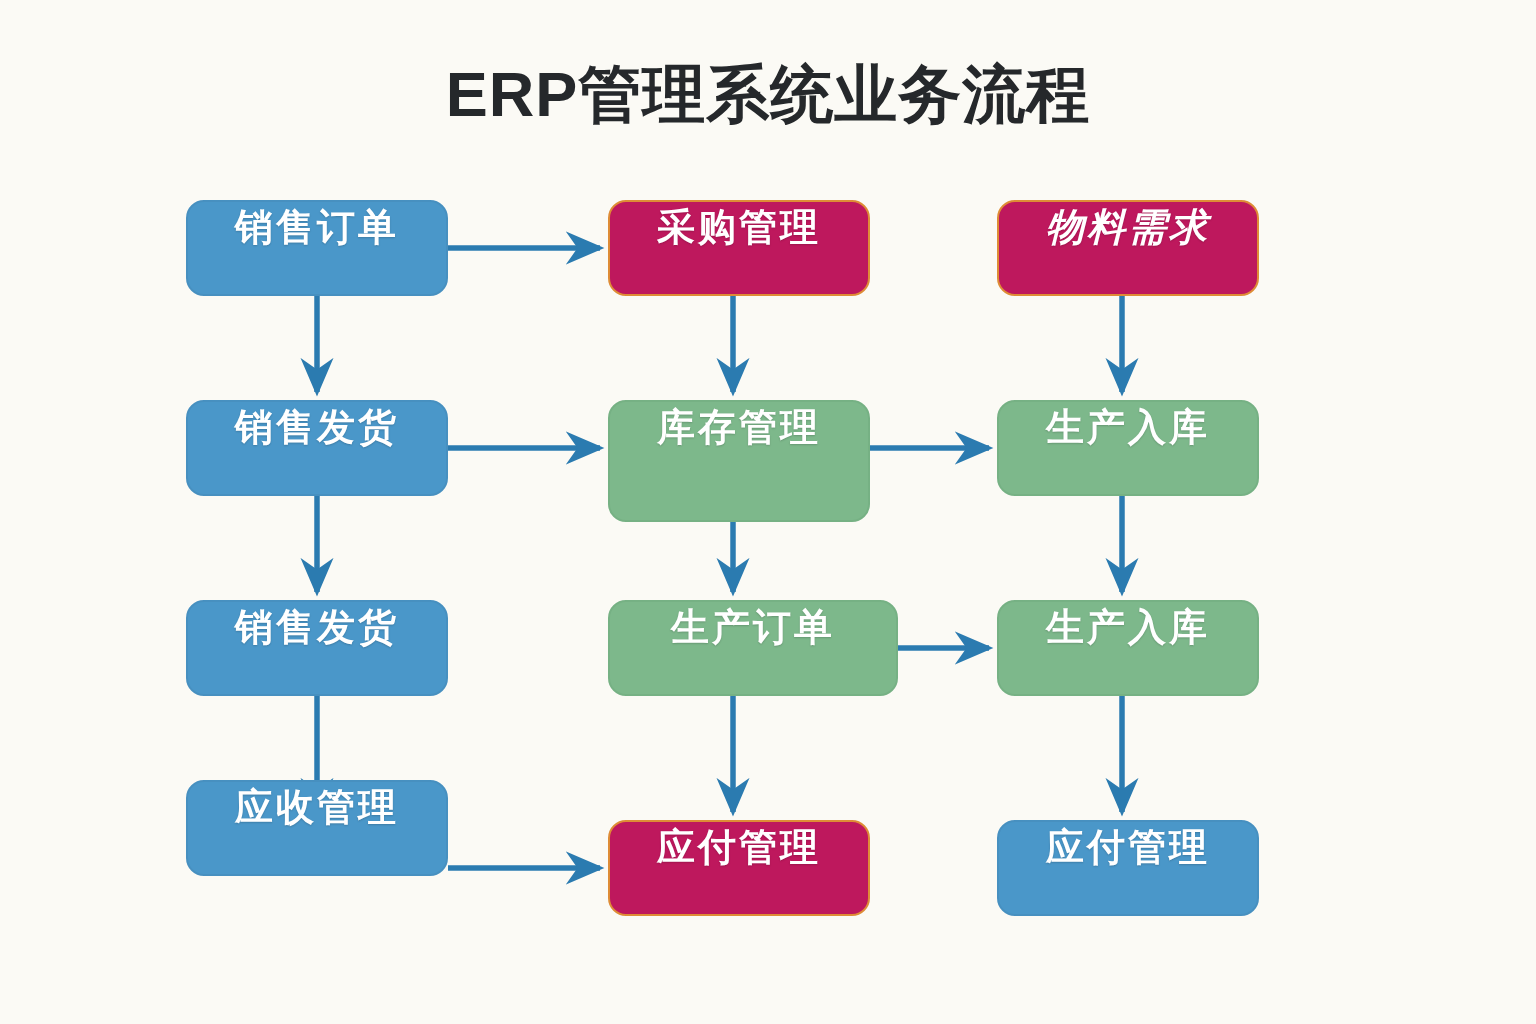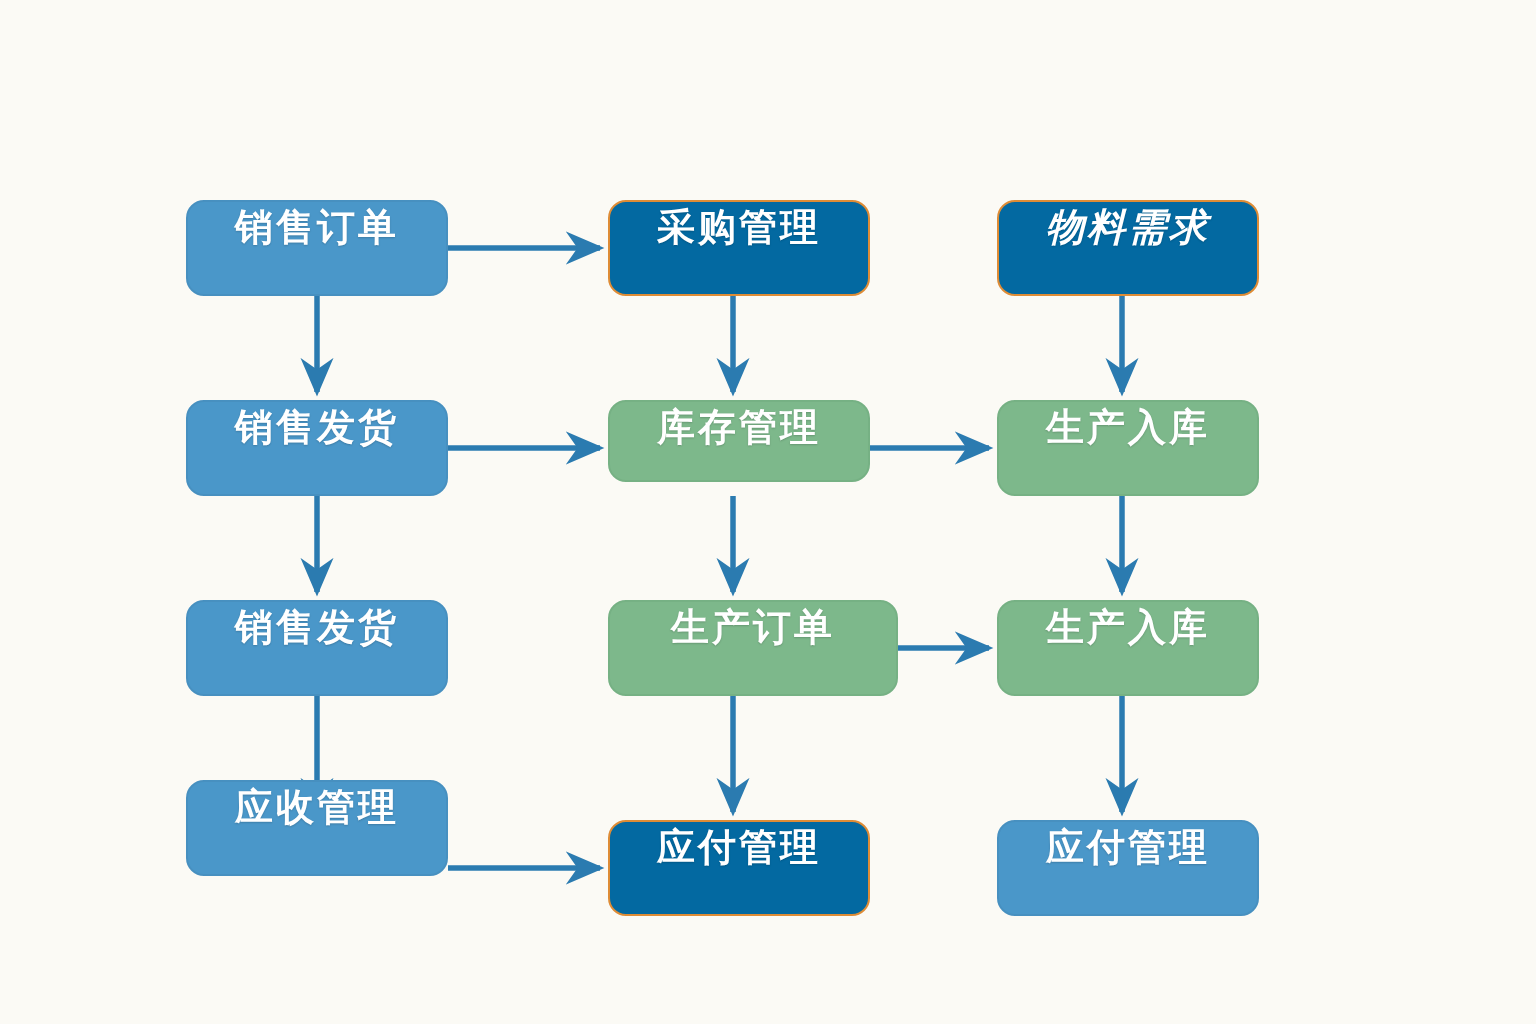--- a/index.html
+++ b/index.html
@@ -38,37 +38,38 @@
     display: flex;
     justify-content: center;
     color: #ffffff;
     font-size: 38px;
     font-weight: 700;
     letter-spacing: 3px;
     text-shadow: 0 1px 2px rgba(0,0,0,0.18);
     user-select: none;
   }
   .node.blue   { background: #4a97c9; border: 2px solid #4790c0; }
-  .node.orange { background: #0369a1; border: 2px solid #de8c36; }
+  .node.orange { background: #be185d; border: 2px solid #de8c36; }
   .node.green  { background: #7db88b; border: 2px solid #76b184; }
 
   #arrows {
     position: absolute;
     left: 0;
     top: 0;
     width: 1536px;
     height: 1024px;
     pointer-events: none;
   }
 </style>
 </head>
 <body>
 
 <div id="canvas">
 
+  <div id="title">ERP管理系统业务流程</div>
 
   <svg id="arrows" viewBox="0 0 1536 1024" xmlns="http://www.w3.org/2000/svg">
     <defs>
       <marker id="arrowhead" markerWidth="9" markerHeight="9" refX="6.2" refY="3.2" orient="auto" markerUnits="strokeWidth">
         <path d="M0,0.2 L7,3.2 L0,6.2 L2.1,3.2 Z" fill="#2b7bb0"></path>
       </marker>
     </defs>
     <g id="edge-group" stroke="#2b7bb0" stroke-width="5.5" fill="none" marker-end="url(#arrowhead)">
         <line x1="448" y1="248" x2="600" y2="248"></line>
         <line x1="317" y1="296" x2="317" y2="392"></line>
@@ -93,21 +94,21 @@
       </div>
       <div class="node orange" style="left: 608px; top: 200px; width: 262px; height: 96px;">
         <span>采购管理</span>
       </div>
       <div class="node orange" style="left: 997px; top: 200px; width: 262px; height: 96px; font-style: italic;">
         <span>物料需求</span>
       </div>
       <div class="node blue" style="left: 186px; top: 400px; width: 262px; height: 96px;">
         <span>销售发货</span>
       </div>
-      <div class="node green" style="left: 608px; top: 400px; width: 262px; height: 82px;">
+      <div class="node green" style="left: 608px; top: 400px; width: 262px; height: 122px;">
         <span>库存管理</span>
       </div>
       <div class="node green" style="left: 997px; top: 400px; width: 262px; height: 96px;">
         <span>生产入库</span>
       </div>
       <div class="node blue" style="left: 186px; top: 600px; width: 262px; height: 96px;">
         <span>销售发货</span>
       </div>
       <div class="node green" style="left: 608px; top: 600px; width: 290px; height: 96px;">
         <span>生产订单</span>

